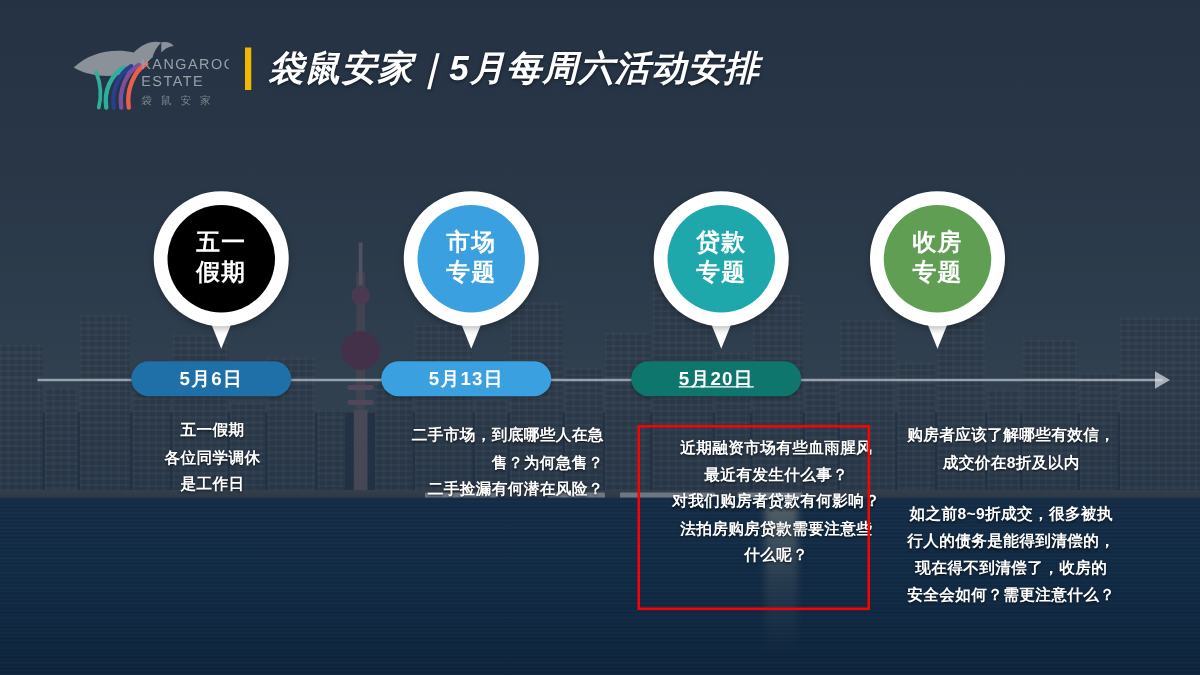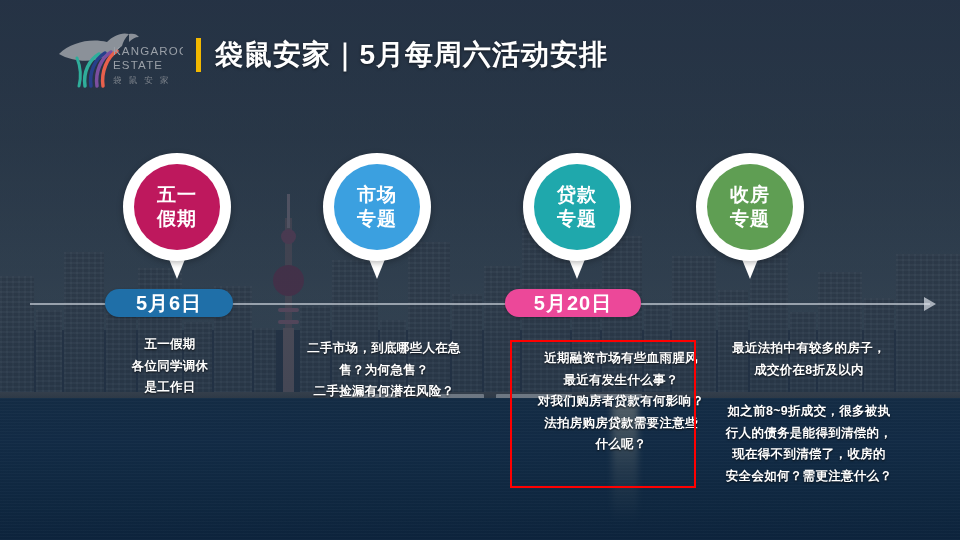--- a/index.html
+++ b/index.html
@@ -50,21 +50,21 @@
   .pearl .ball-sm{position:absolute;left:2px;bottom:150px;width:15px;height:15px;border-radius:50%;background:#6b4560;}
   .pearl .spire{position:absolute;left:8px;bottom:166px;width:3px;height:34px;background:#7a7280;}
   .pearl .ring{position:absolute;left:-1px;width:21px;height:4px;background:#7a5a70;border-radius:2px;}
 
   .bg-tint{position:absolute;inset:0;background:linear-gradient(180deg,rgba(32,45,62,.55) 0%,rgba(30,44,62,.42) 55%,rgba(14,35,58,.5) 100%);}
 
   
   .header{position:absolute;left:0;top:0;width:960px;height:96px;}
   .logo{position:absolute;left:55px;top:28px;width:128px;height:62px;}
   .logo svg{display:block;}
-  .title-wrap{position:absolute;left:196px;top:36px;display:flex;align-items:center;}
+  .title-wrap{position:absolute;left:196px;top:36px;display:flex;align-items:center;font-style:italic;}
   .tbar{width:5px;height:34px;background:#f2b800;margin-right:14px;}
   .title{
     color:#fff;font-size:28px;font-weight:bold;letter-spacing:1px;white-space:nowrap;
     text-shadow:0 1px 3px rgba(0,0,0,.55);
   }
 
   
   .tl-line{position:absolute;left:30px;top:303px;width:900px;height:2px;background:rgba(216,222,230,.62);}
   .tl-arrow{
     position:absolute;left:924px;top:297px;width:0;height:0;
@@ -87,21 +87,21 @@
   .pin-inner{
     position:absolute;left:11px;top:11px;width:86px;height:86px;border-radius:50%;
     display:flex;flex-direction:column;align-items:center;justify-content:center;
     color:#fff;font-weight:bold;font-size:19px;line-height:1.28;letter-spacing:1px;
   }
 
   
   .datepill{
     position:absolute;height:28px;border-radius:14px;
     display:flex;align-items:center;justify-content:center;
-    color:#fff;font-size:20px;font-weight:bold;letter-spacing:1px;
+    color:#fff;font-size:15px;font-weight:bold;letter-spacing:1px;
     box-shadow:0 1px 3px rgba(0,0,0,.3);
   }
 
   
   .col{position:absolute;text-align:center;color:#fff;}
   .col p{
     margin:0 0 12px 0;font-size:12.5px;line-height:1.72;font-weight:bold;
     letter-spacing:.3px;text-shadow:0 1px 2px rgba(0,0,0,.75);
   }
   .col p:last-child{margin-bottom:0;}
@@ -187,21 +187,21 @@
     </div>
   </div>
 
   <div class="tl-line"></div>
   <div class="tl-arrow"></div>
 
   <div class="pin" style="left:123px;top:153px;">
     <div class="pin-shape">
       <div class="pin-tail"></div>
       <div class="pin-outer"></div>
-      <div class="pin-inner" style="background:#be185d;">
+      <div class="pin-inner" style="background:#000000;">
         <span>五一</span>
         <span>假期</span>
       </div>
     </div>
   </div>
 
   <div class="pin" style="left:323px;top:153px;">
     <div class="pin-shape">
       <div class="pin-tail"></div>
       <div class="pin-outer"></div>
@@ -228,45 +228,46 @@
       <div class="pin-tail"></div>
       <div class="pin-outer"></div>
       <div class="pin-inner" style="background:#5f9e53;">
         <span>收房</span>
         <span>专题</span>
       </div>
     </div>
   </div>
 
   <div class="datepill" style="left:105px;top:289px;width:128px;background:#1f6fa8;">5月6日</div>
-  <div class="datepill" style="left:505px;top:289px;width:136px;background:#ec4899;">5月20日</div>
+  <div class="datepill" style="left:305px;top:289px;width:136px;background:#3ba0e0;">5月13日</div>
+  <div class="datepill" style="left:505px;top:289px;width:136px;background:#0f766e;text-decoration:underline;">5月20日</div>
 
   <div class="col" style="left:98px;top:334px;width:144px;">
     <p style="white-space:pre-line;">五一假期
 各位同学调休
 是工作日</p>
   </div>
 
   <div class="col" style="left:285px;top:338px;width:198px;">
-    <p style="white-space:pre-line;">二手市场，到底哪些人在急
+    <p style="white-space:pre-line;text-align:right;">二手市场，到底哪些人在急
 售？为何急售？
 二手捡漏有何潜在风险？</p>
   </div>
 
   <div class="col" style="left:513px;top:348px;width:216px;">
     <p style="white-space:pre-line;">近期融资市场有些血雨腥风
 最近有发生什么事？
 对我们购房者贷款有何影响？
 法拍房购房贷款需要注意些
 什么呢？</p>
   </div>
   <div class="redbox"></div>
 
   <div class="col" style="left:706px;top:338px;width:206px;">
-    <p style="white-space:pre-line;">最近法拍中有较多的房子，
+    <p style="white-space:pre-line;">购房者应该了解哪些有效信，
 成交价在8折及以内</p>
     <p style="white-space:pre-line;margin-top:20px;">如之前8~9折成交，很多被执
 行人的债务是能得到清偿的，
 现在得不到清偿了，收房的
 安全会如何？需更注意什么？</p>
   </div>
 
 </div>
 
 </body></html>

